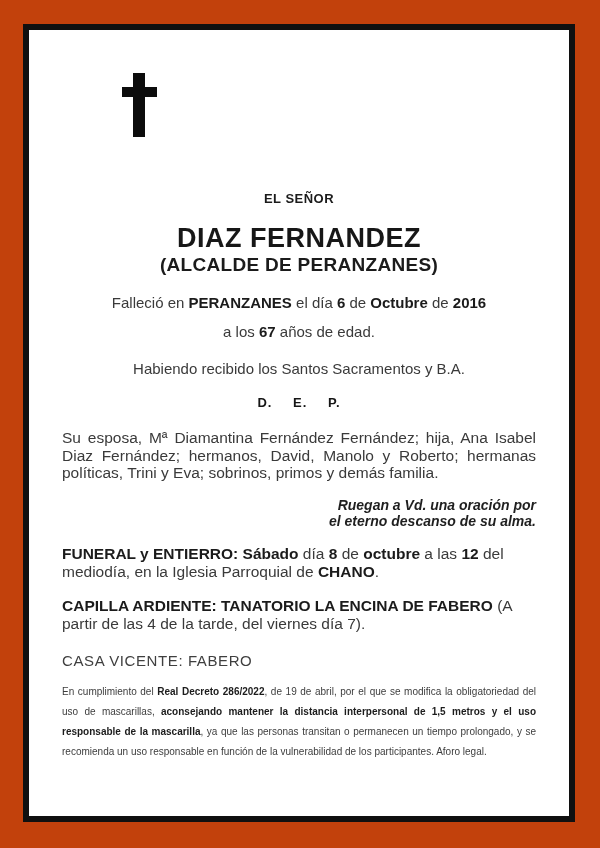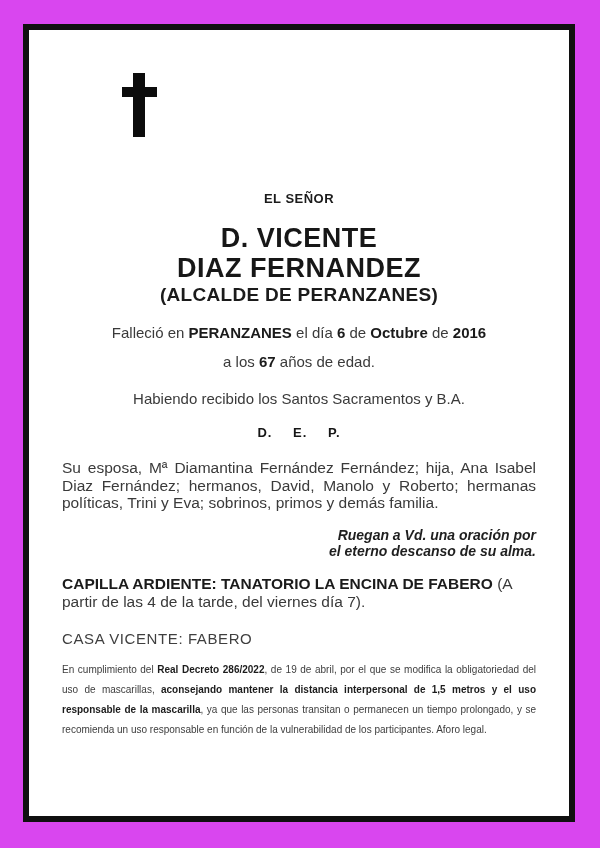--- a/index.html
+++ b/index.html
@@ -4,21 +4,21 @@
 <style>
   * { margin: 0; padding: 0; box-sizing: border-box; }
   html, body { background: #ffffff; }
   body {
     width: 600px; height: 848px;
     font-family: "Liberation Sans", sans-serif;
     color: #2e2e2e;
     position: relative;
     overflow: hidden;
   }
-  .page { width: 600px; height: 848px; background: #d946ef; position: relative; }
+  .page { width: 600px; height: 848px; background: #c2410c; position: relative; }
   .frame {
     position: absolute; left: 23px; top: 24px;
     width: 552px; height: 798px;
     border: 6px solid #101010;
     background: #ffffff;
   }
   .cross { position: absolute; left: 93px; top: 43px; width: 35px; height: 64px; }
   .cross .bar-v { position: absolute; left: 11px; top: 0; width: 12px; height: 64px; background: #0c0c0c; }
   .cross .bar-h { position: absolute; left: 0; top: 14px; width: 35px; height: 10px; background: #0c0c0c; }
   .content { padding: 0 33px; }
@@ -71,40 +71,40 @@
     <div class="cross">
       <div class="bar-v"></div>
       <div class="bar-h"></div>
     </div>
 
     <div class="content">
 
       <div class="honorific">EL SEÑOR</div>
 
       <div class="name-block">
-        <div class="name">D. VICENTE</div>
         <div class="name">DIAZ FERNANDEZ</div>
       </div>
       <div class="deceased-title">(ALCALDE DE PERANZANES)</div>
 
       <div class="line-center fallecio"><span>Falleció en </span><b>PERANZANES</b><span> el día </span><b>6</b><span> de </span><b>Octubre</b><span> de </span><b>2016</b></div>
 
       <div class="line-center age-line"><span>a los </span><b>67</b><span> años de edad.</span></div>
 
       <div class="line-center sacraments">Habiendo recibido los Santos Sacramentos y B.A.</div>
 
       <div class="dep">D. E. P.</div>
 
       <div class="family">Su esposa, Mª Diamantina Fernández Fernández; hija, Ana Isabel Diaz Fernández; hermanos, David, Manolo y Roberto; hermanas políticas, Trini y Eva; sobrinos, primos y demás familia.</div>
 
       <div class="prayer">
         <div>Ruegan a Vd. una oración por</div>
         <div>el eterno descanso de su alma.</div>
       </div>
 
+      <div class="notice"><b>FUNERAL y ENTIERRO: Sábado</b><span> día </span><b>8</b><span> de </span><b>octubre</b><span>  a las </span><b>12</b><span> del mediodía, en la Iglesia Parroquial de </span><b>CHANO</b><span>.</span></div>
 
       <div class="notice"><b>CAPILLA ARDIENTE: TANATORIO LA ENCINA  DE FABERO</b><span> (A partir de las 4 de la tarde, del viernes día 7).</span></div>
 
       <div class="casa">CASA VICENTE: FABERO</div>
 
       <div class="fineprint"><span>En cumplimiento del </span><span class="b">Real Decreto 286/2022</span><span>, de 19 de abril, por el que se modifica la obligatoriedad del uso de mascarillas, </span><span class="b">aconsejando mantener la distancia interpersonal de 1,5 metros y el uso responsable de la mascarilla</span><span>, ya que las personas transitan o permanecen un tiempo prolongado, y se recomienda un uso responsable en función de la vulnerabilidad de los participantes. Aforo legal.</span></div>
 
     </div>
   </div>
 </div>

